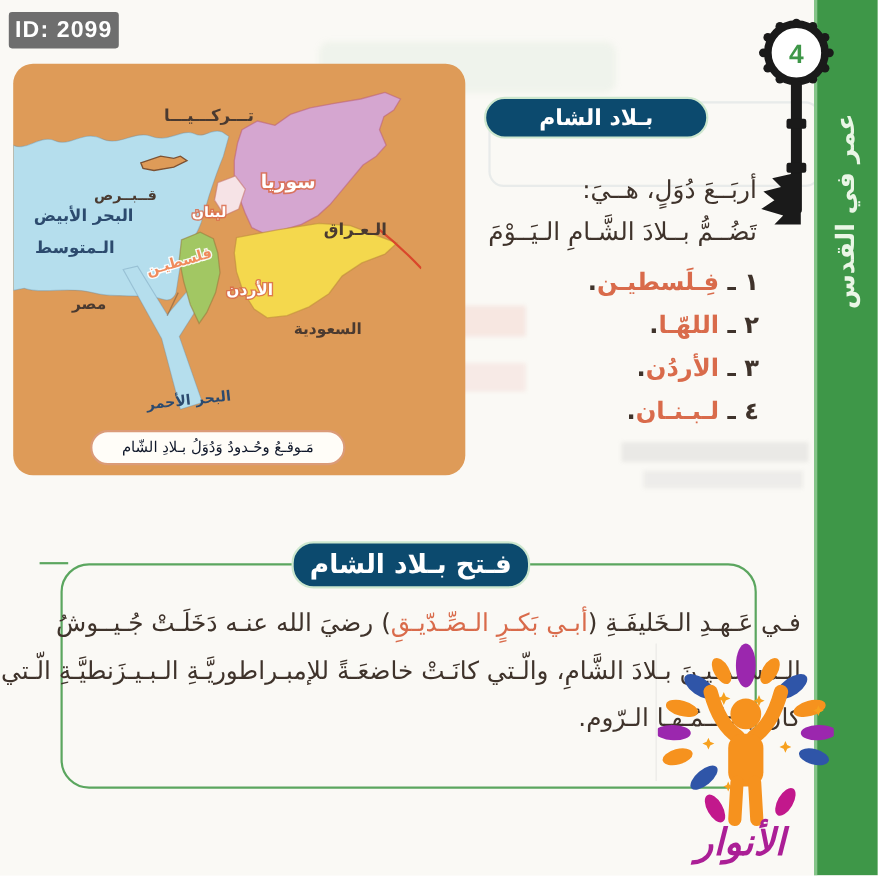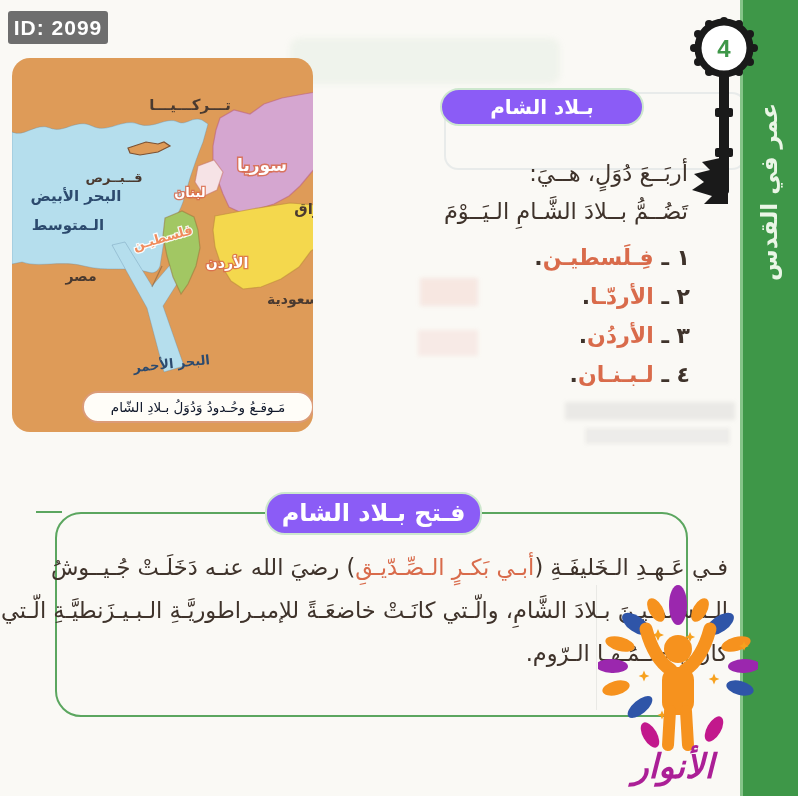--- a/index.html
+++ b/index.html
@@ -19,35 +19,35 @@
   .ghost-line1{left:565px;top:402px;width:170px;height:18px;background:rgba(130,130,135,.13);filter:blur(2px);}
   .ghost-line2{left:585px;top:428px;width:145px;height:16px;background:rgba(130,130,135,.10);filter:blur(2px);}
   .ghost-vline{left:596px;top:585px;width:1px;height:125px;background:rgba(140,140,140,.15);}
   
   .id-badge{
     left:8px;top:11px;width:100px;height:33px;background:#6E6E6E;border-radius:3px;
     color:#fff;font-weight:bold;font-size:21px;line-height:33px;text-align:center;
     font-family:"Liberation Sans",sans-serif;letter-spacing:1px;z-index:8;
   }
   
-  .map{left:12px;top:58px;width:301px;height:374px;border-radius:18px;background:#DE9B58;overflow:hidden;z-index:2;}
+  .map{left:12px;top:58px;width:411px;height:374px;border-radius:18px;background:#DE9B58;overflow:hidden;z-index:2;}
   .map svg{display:block;}
   .map-caption{
     position:absolute;left:70px;top:333px;width:228px;height:28px;
     background:#FFFDF8;border:2px solid #DB9B78;border-radius:16px;
     font-size:13.5px;line-height:28px;text-align:center;color:#0f172a;direction:rtl;
   }
   
   .band{left:740px;top:0;width:58px;height:796px;background:#3E9748;border-left:3px solid #85C489;z-index:3;}
   .band-title-wrap{left:740px;top:62px;width:58px;height:260px;display:flex;align-items:center;justify-content:center;z-index:4;}
   .band-title{white-space:nowrap;transform:rotate(-90deg);direction:rtl;color:#EAF6E6;font-size:23px;font-weight:bold;letter-spacing:1px;}
   .key{left:688px;top:10px;z-index:5;}
   
   .pill{
-    background:#8b5cf6;border:2px solid #CDE7CE;border-radius:20px;
+    background:#0c4a6e;border:2px solid #CDE7CE;border-radius:20px;
     color:#fff;font-weight:bold;text-align:center;direction:rtl;z-index:4;
   }
   .badge1{left:440px;top:88px;width:200px;height:34px;font-size:20px;line-height:34px;}
   .intro{right:110px;top:154px;direction:rtl;text-align:right;font-size:22.5px;line-height:38px;white-space:nowrap;}
   .country-list{right:108px;top:238px;direction:rtl;text-align:right;font-size:22px;font-weight:bold;}
   .country-row{height:39px;line-height:39px;white-space:nowrap;}
   .country-name{color:#D96B4B;}
   
   .line-ext{left:36px;top:511px;width:26px;height:2px;background:#5BA65F;}
   .badge2{left:265px;top:492px;width:213px;height:39px;font-size:24px;line-height:39px;}
@@ -142,21 +142,21 @@
 
   <div class="abs pill badge1">بـلاد الشام</div>
 
   <div class="abs intro">
     <div>أربَــعَ دُوَلٍ، هــيَ:</div>
     <div>تَضُــمُّ بــلادَ الشَّـامِ الـيَــوْمَ</div>
   </div>
 
   <div class="abs country-list">
     <div class="country-row"><span>١ ـ </span><span class="country-name">فِـلَسطيـن</span><span>.</span></div>
-    <div class="country-row"><span>٢ ـ </span><span class="country-name">الأردّـا</span><span>.</span></div>
+    <div class="country-row"><span>٢ ـ </span><span class="country-name">اللهّـا</span><span>.</span></div>
     <div class="country-row"><span>٣ ـ </span><span class="country-name">الأردُن</span><span>.</span></div>
     <div class="country-row"><span>٤ ـ </span><span class="country-name">لـبـنـان</span><span>.</span></div>
   </div>
 
   <div class="abs line-ext"></div>
   <div class="abs text-box"></div>
   <div class="abs pill badge2">فـتح بـلاد الشام</div>
 
   <div class="abs para">
     <div class="pline"><span>فـي عَـهـدِ الـخَليفَـةِ (</span><span class="red-name">أبـي بَكـرٍ الـصِّـدّيـقِ</span><span>) رضيَ الله عنـه دَخَلَـتْ جُـيــوشُ</span></div>

